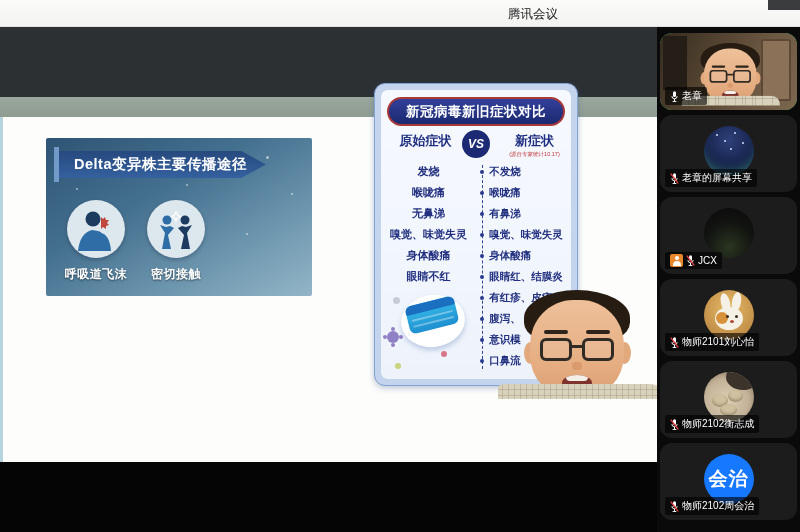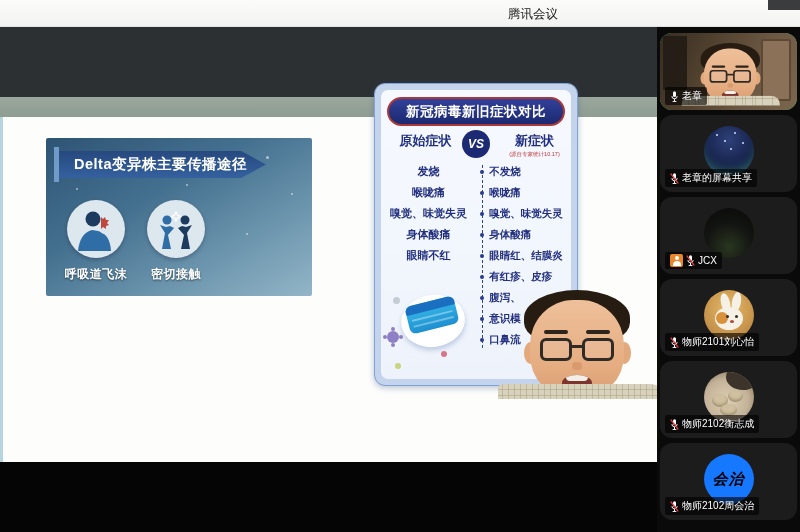--- a/index.html
+++ b/index.html
@@ -147,21 +147,21 @@
   .bn-ear.e2 { left:28px; top:2px; transform:rotate(10deg); }
   .bn-head { position:absolute; left:11px; top:17px; width:28px; height:23px; background:#f6f1e6; border-radius:50%; }
   .bn-patch { position:absolute; left:12px; top:22px; width:12px; height:12px; background:#d9923c; border-radius:50%; }
   .bn-eye { position:absolute; width:3px; height:3px; background:#3a2e20; border-radius:50%; }
   .bn-eye.y1 { left:22px; top:25px; } .bn-eye.y2 { left:31px; top:25px; }
   .bn-mouth { position:absolute; left:26px; top:30px; width:4px; height:3px; background:#b04a3a; border-radius:50%; }
   .ava-food { background:radial-gradient(circle at 45% 58%,#dccfb4 0%,#c3b298 55%,#6e5c44 100%); }
   .food-blob { position:absolute; background:#cfc0a0; border-radius:50%; box-shadow:inset 0 -2px 3px rgba(90,70,40,.4); }
   .food-dark { position:absolute; right:-6px; top:-8px; width:34px; height:26px; background:#3c332a; border-radius:50%; }
   .ava-blue { background:#1677ff; display:flex; align-items:center; justify-content:center; }
-  .ava-blue .init { color:#000000; font-size:15px; font-weight:bold; letter-spacing:1px;font-style:italic; }
+  .ava-blue .init { color:#ffffff; font-size:19px; font-weight:bold; letter-spacing:1px; }
 
   .icon-svg { display:block; flex:none; }
 </style>
 </head>
 <body>
 
 <div class="app">
 
   <div class="titlebar">
     <span class="title">腾讯会议</span>
@@ -228,20 +228,25 @@
           <div class="sym-divider"></div>
           <div class="sym-row">
               <span class="sym-old">发烧</span>
               <span class="sym-dot"></span>
               <span class="sym-new">不发烧</span>
             </div>
           <div class="sym-row">
               <span class="sym-old">喉咙痛</span>
               <span class="sym-dot"></span>
               <span class="sym-new">喉咙痛</span>
+            </div>
+          <div class="sym-row">
+              <span class="sym-old">无鼻涕</span>
+              <span class="sym-dot"></span>
+              <span class="sym-new">有鼻涕</span>
             </div>
           <div class="sym-row">
               <span class="sym-old">嗅觉、味觉失灵</span>
               <span class="sym-dot"></span>
               <span class="sym-new">嗅觉、味觉失灵</span>
             </div>
           <div class="sym-row">
               <span class="sym-old">身体酸痛</span>
               <span class="sym-dot"></span>
               <span class="sym-new">身体酸痛</span>

